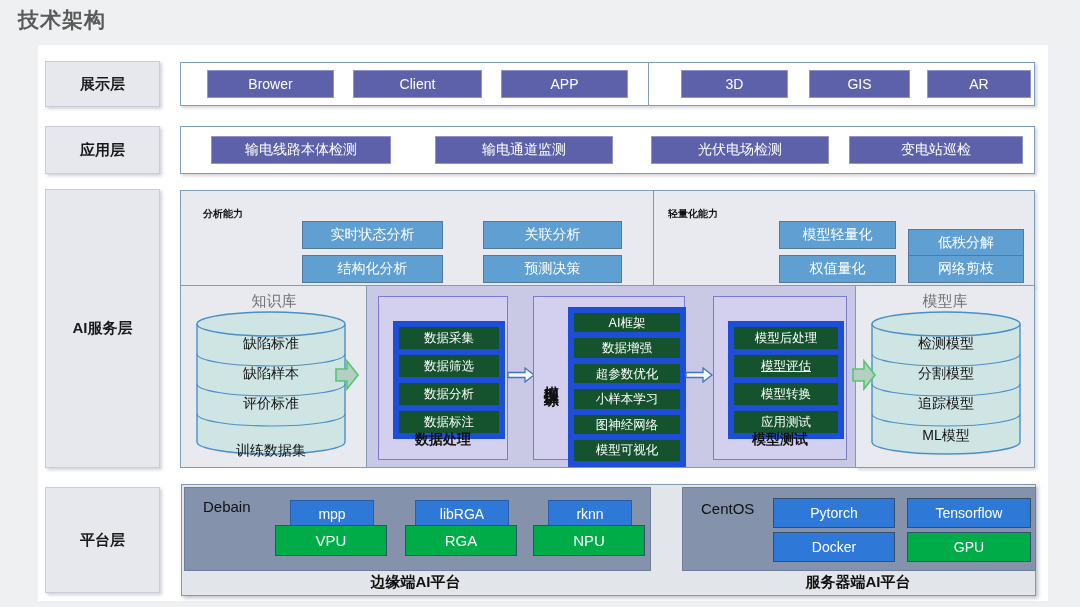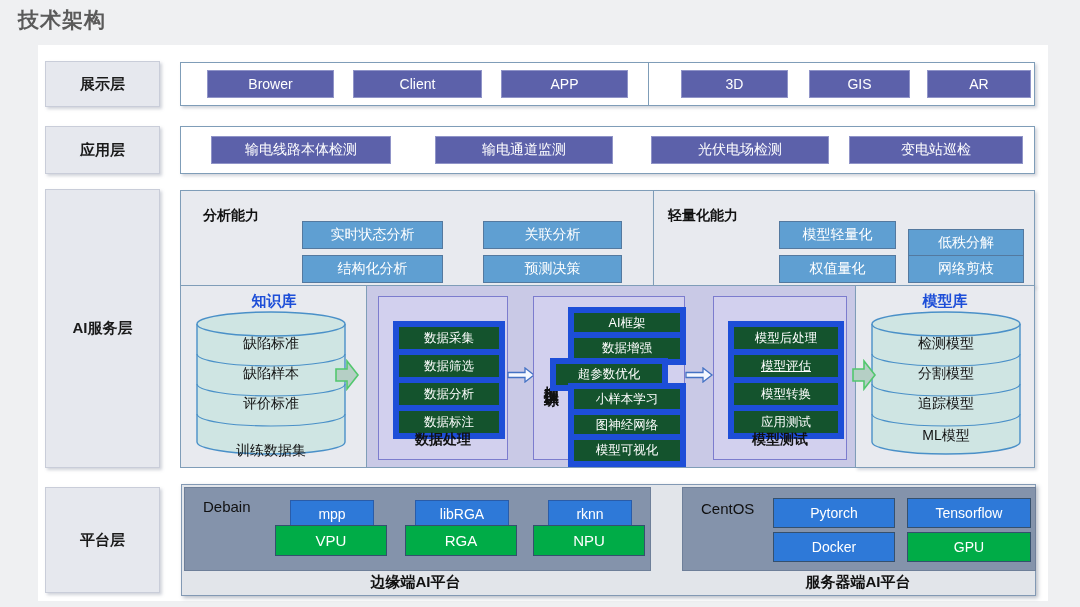--- a/index.html
+++ b/index.html
@@ -21,28 +21,28 @@
   .app-row{left:180px;top:126px;width:853px;height:46px;}
 
   .btn-purple{position:absolute;background:#5c61aa;border:1px solid #9094c8;color:#ffffff;
     display:flex;align-items:center;justify-content:center;font-size:14px;}
   .btn-blue{position:absolute;background:#5f9fd2;border:1px solid #54799f;color:#ffffff;
     display:flex;align-items:center;justify-content:center;font-size:14px;}
 
   .cap-box{position:absolute;top:190px;height:95px;background:#e8eaef;border:1.5px solid #7f9db8;box-shadow:2px 2px 3px rgba(120,130,150,.3);}
   .analysis-box{left:180px;width:474px;}
   .lightweight-box{left:653px;width:380px;}
-  .cap-title{position:absolute;font-size:14px;font-weight:bold;color:#111;}
+  .cap-title{position:absolute;font-size:10px;font-weight:bold;color:#111;}
 
   .area-gray{position:absolute;top:285px;height:181px;background:#e8eaef;border:1.5px solid #7f9db8;}
   .kb-area{left:180px;width:186px;}
   .mb-area{left:855px;width:178px;box-shadow:2px 2px 3px rgba(120,130,150,.3);}
   .area-purple{position:absolute;left:366px;top:285px;width:489px;height:181px;background:#c9c9e6;border:1.5px solid #7f9db8;}
 
-  .db-label{position:absolute;top:6px;left:0;right:0;text-align:center;font-size:15px;font-weight:bold;color:#1d4ed8;}
+  .db-label{position:absolute;top:6px;left:0;right:0;text-align:center;font-size:15px;font-weight:normal;color:#737373;}
   .cylinder{position:absolute;top:24px;left:15px;width:150px;height:146px;}
   .cyl-svg{position:absolute;left:0;top:0;}
   .cyl-row{position:absolute;left:6px;right:6px;text-align:center;font-size:14px;color:#111;}
 
   .inner-box{position:absolute;top:10px;height:162px;background:#d2d0ee;border:1.5px solid #7c7cce;}
   .dp-box{left:11px;width:128px;}
   .mt-box{left:166px;width:150px;}
   .ts-box{left:346px;width:132px;}
   .btn-inner{position:absolute;background:#14532d;border:6px solid #1d4ed8;color:#ffffff;
     display:flex;align-items:center;justify-content:center;font-size:12.5px;}
@@ -142,21 +142,21 @@
     </div>
 
     <svg class="flow-arrow" style="left:139px;top:81px;" width="30" height="16" viewBox="0 0 30 16">
       <path d="M2,5.5 L19,5.5 L19,1 L28,8 L19,15 L19,10.5 L2,10.5 Z" fill="#f5f8ff" stroke="#4472c4" stroke-width="1.3"></path>
     </svg>
 
     <div class="inner-box mt-box">
       <div class="vert-title">模型训练</div>
       <div class="btn-inner" style="left:34px;top:10px;width:106px;height:21px;">AI框架</div>
       <div class="btn-inner" style="left:34px;top:35px;width:106px;height:21px;">数据增强</div>
-      <div class="btn-inner" style="left:16px;top:61px;width:106px;height:21px;">超参数优化</div>
+      <div class="btn-inner" style="left:34px;top:61px;width:106px;height:21px;">超参数优化</div>
       <div class="btn-inner" style="left:34px;top:86px;width:106px;height:21px;">小样本学习</div>
       <div class="btn-inner" style="left:34px;top:112px;width:106px;height:21px;">图神经网络</div>
       <div class="btn-inner" style="left:34px;top:137px;width:106px;height:21px;">模型可视化</div>
     </div>
 
     <svg class="flow-arrow" style="left:317px;top:81px;" width="30" height="16" viewBox="0 0 30 16">
       <path d="M2,5.5 L19,5.5 L19,1 L28,8 L19,15 L19,10.5 L2,10.5 Z" fill="#f5f8ff" stroke="#4472c4" stroke-width="1.3"></path>
     </svg>
 
     <div class="inner-box ts-box">

